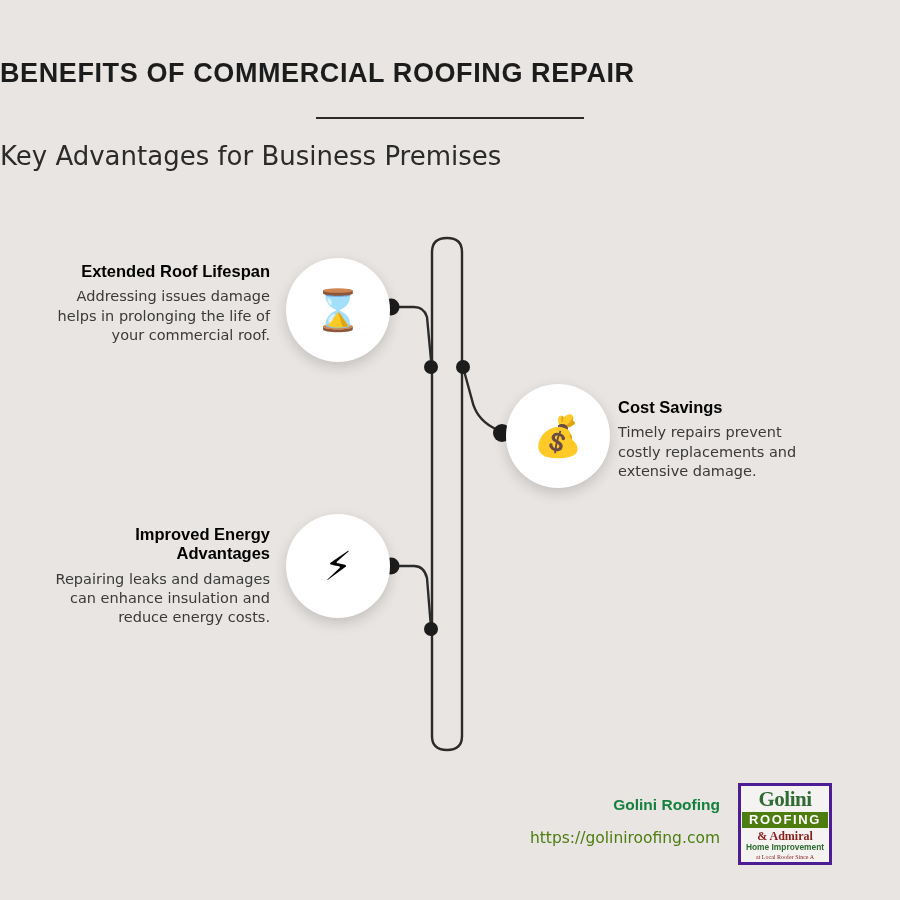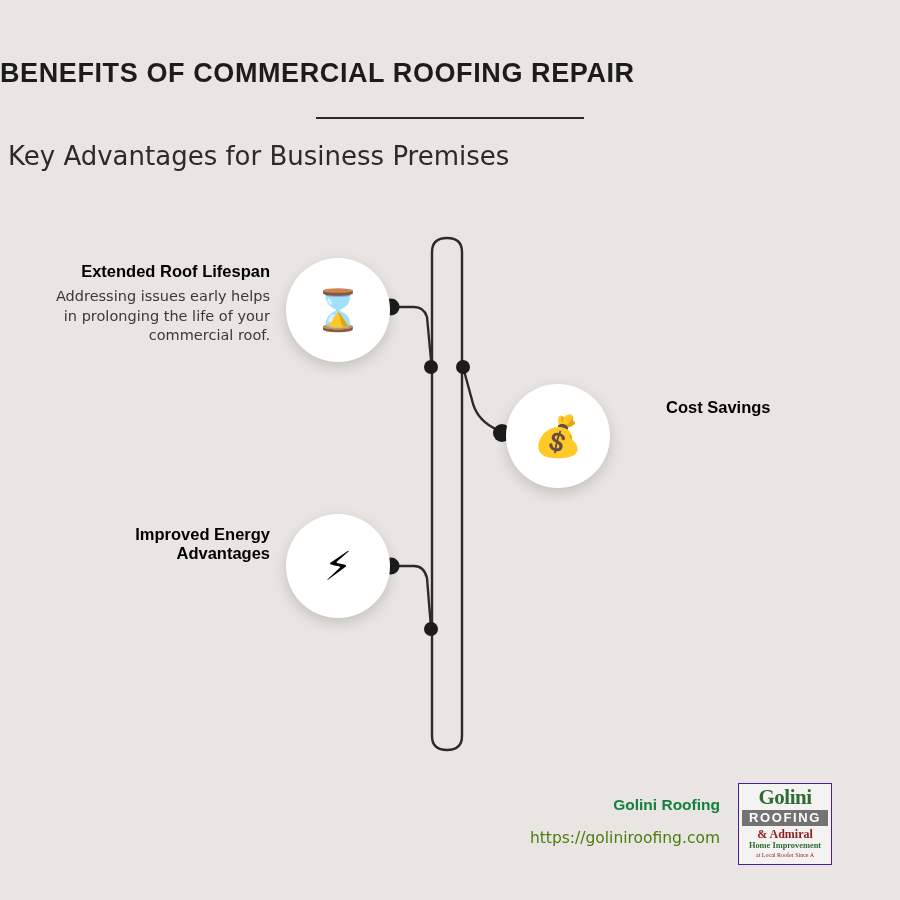--- a/index.html
+++ b/index.html
@@ -41,21 +41,20 @@
     height: 2px;
     background: #2b2b2b;
     margin: 28px auto 0 auto;
   }
   .subtitle {
     font-size: 26px;
     color: #2b2b2b;
     margin: 22px 0 0 0;
     font-weight: normal;
     font-family: "DejaVu Sans", sans-serif;
-    padding-left: 8px;
   }
 
   
   .connector {
     position: absolute;
     top: 0;
     left: 0;
     width: 900px;
     height: 900px;
     pointer-events: none;
@@ -94,21 +93,21 @@
     font-family: "Liberation Sans", sans-serif;
   }
   .block p {
     margin: 0;
     font-size: 14.5px;
     color: #3a3a3a;
     line-height: 1.32;
     font-family: "DejaVu Sans", sans-serif;
   }
   .right-align { text-align: right; }
-  .left-align { text-align: left; margin-left: 48px; }
+  .left-align { text-align: left; }
 
   #block-1 { left: 40px; top: 262px; width: 230px; }
   #block-2 { left: 618px; top: 398px; width: 210px; }
   #block-3 { left: 40px; top: 525px; width: 230px; }
 
   
   .footer-brand {
     position: absolute;
     right: 180px;
     top: 796px;
@@ -127,62 +126,62 @@
     color: #4d7c0f;
     font-family: "DejaVu Sans", sans-serif;
   }
   .logo {
     position: absolute;
     right: 68px;
     top: 783px;
     width: 94px;
     height: 82px;
     background: #f4f3f1;
-    border: 1px solid #4c1d95;
+    border: 3px solid #4c1d95;
     display: flex;
     flex-direction: column;
     align-items: center;
     justify-content: flex-start;
     overflow: hidden;
     box-sizing: border-box;
     padding-top: 3px;
   }
   .logo-golini {
     font-family: "Liberation Serif", serif;
     font-weight: bold;
     font-size: 21px;
     color: #2f6b33;
     line-height: 1;
     letter-spacing: -0.5px;
   }
   .logo-roofing {
     margin-top: 2px;
     width: 86px;
-    background: #737373;
+    background: #4d7c0f;
     color: #ffffff;
     font-size: 13px;
     font-weight: bold;
     letter-spacing: 1.6px;
     text-align: center;
     line-height: 1.25;
     font-family: "Liberation Sans", sans-serif;
   }
   .logo-admiral {
     margin-top: 2px;
     font-size: 12px;
     color: #8b1d1d;
     font-weight: bold;
     font-family: "Liberation Serif", serif;
     line-height: 1.1;
   }
   .logo-home {
     font-size: 8.4px;
     color: #2f6b33;
     font-weight: bold;
-    font-family: Liberation Serif, serif;
+    font-family: Liberation Sans, sans-serif;
     line-height: 1.15;
   }
   .logo-tag {
     margin-top: 1px;
     font-size: 6px;
     color: #8b1d1d;
     font-family: "Liberation Serif", serif;
     line-height: 1.1;
   }
 </style>
@@ -223,29 +222,31 @@
   </div>
   <div class="node" id="node-2">
     <span class="glyph">💰</span>
   </div>
   <div class="node" id="node-3">
     <span class="glyph">⚡</span>
   </div>
 
   <div class="block right-align" id="block-1">
     <h3>Extended Roof Lifespan</h3>
-    <p>Addressing issues early helps in prolonging the life of your commercial roof.</p>
+    <p>Addressing issues damage helps in prolonging the life of your commercial roof.</p>
   </div>
 
   <div class="block left-align" id="block-2">
     <h3>Cost Savings</h3>
+    <p>Timely repairs prevent costly replacements and extensive damage.</p>
   </div>
 
   <div class="block right-align" id="block-3">
     <h3>Improved Energy Advantages</h3>
+    <p>Repairing leaks and damages can enhance insulation and reduce energy costs.</p>
   </div>
 
   <div class="footer-brand">Golini Roofing</div>
   <div class="footer-url">https://goliniroofing.com</div>
 
   <div class="logo">
     <div class="logo-golini">Golini</div>
     <div class="logo-roofing">ROOFING</div>
     <div class="logo-admiral">&amp; Admiral</div>
     <div class="logo-home">Home Improvement</div>

